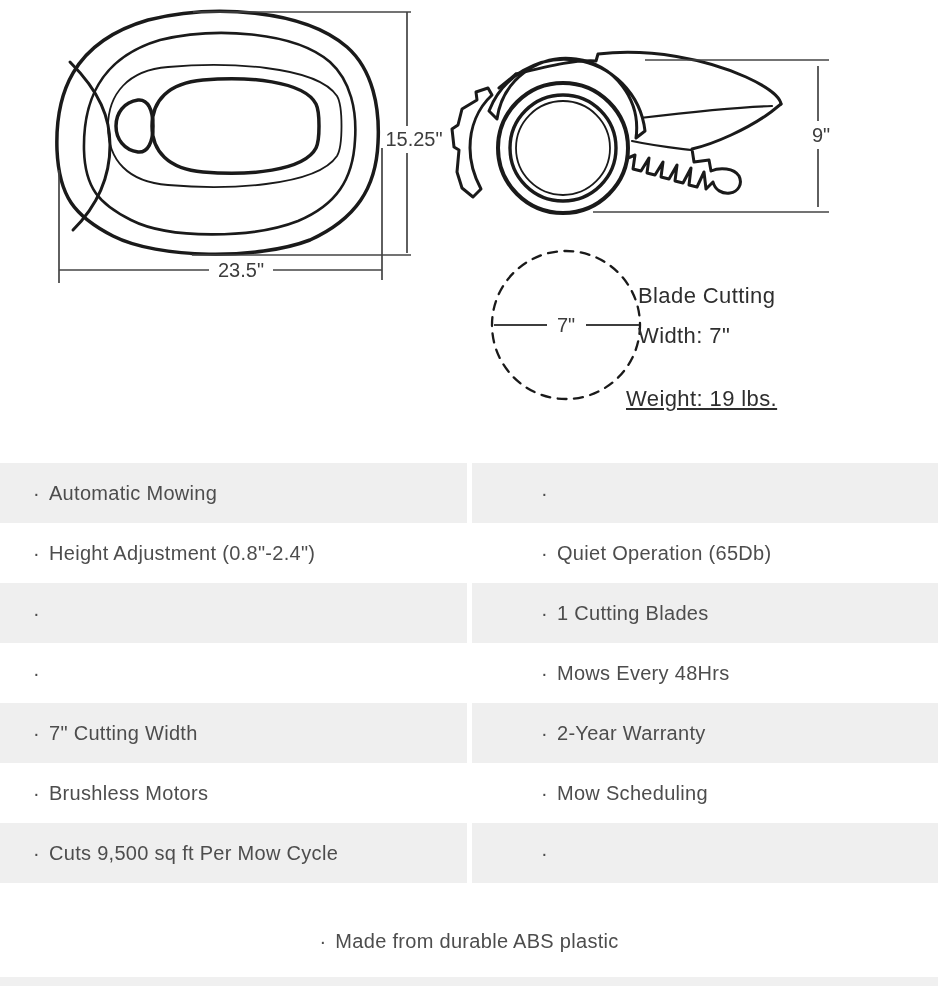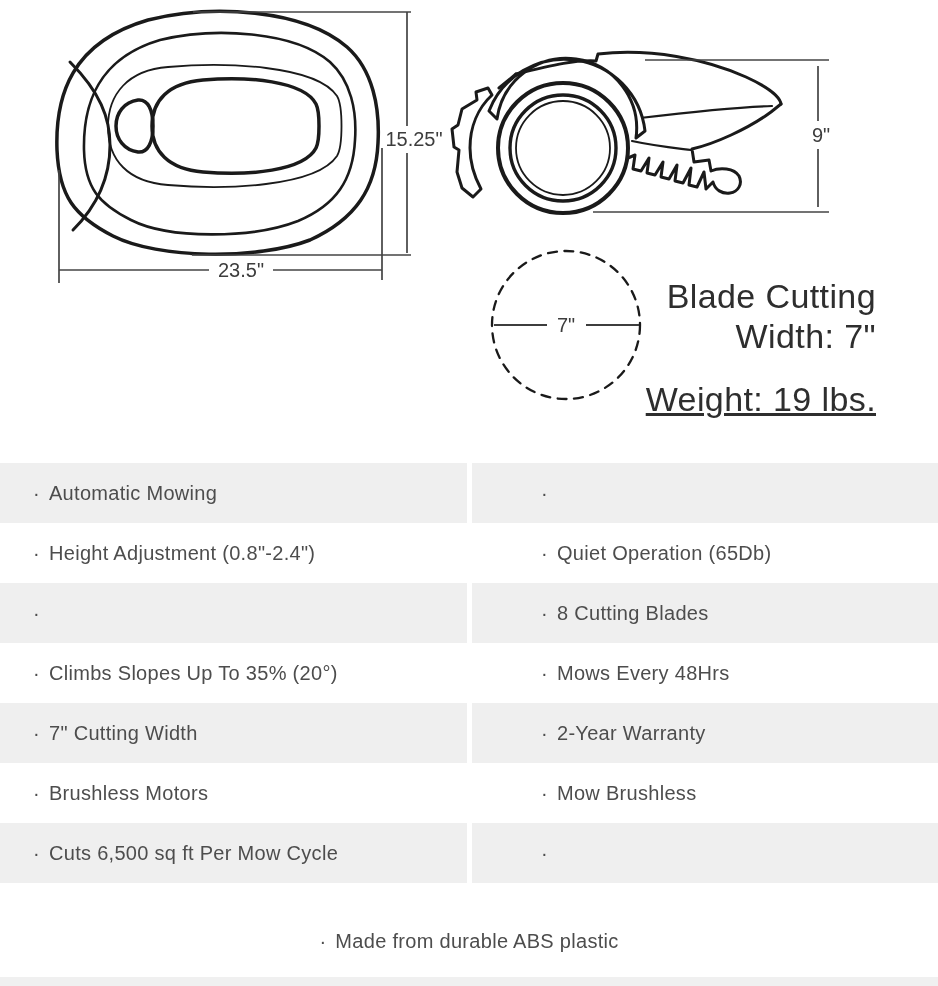--- a/index.html
+++ b/index.html
@@ -7,22 +7,22 @@
          font-family: "Liberation Sans", "DejaVu Sans", sans-serif; }
 
   .page { position: absolute; inset: 0; width: 938px; height: 986px; background: #fff; }
 
   
   .diagram-area { position: absolute; left: 0; top: 0; width: 938px; height: 463px; }
   .diagram-svg  { position: absolute; left: 0; top: 0; width: 938px; height: 463px; }
 
   .dim-label { font-family: "Liberation Sans", sans-serif; font-size: 20px; fill: #3d3d3d; }
 
-  .caption { position: absolute; text-align: right; color: #2e2e2e;
-             font-size: 34px; letter-spacing: 0.4px; }
+  .caption { position: absolute; text-align: left; color: #2e2e2e;
+             font-size: 22px; letter-spacing: 0.4px; }
   .caption-blade  { left: 638px; top: 276px; width: 238px; line-height: 40px; }
   .caption-weight { left: 626px; top: 385px; width: 250px; line-height: 28px; text-decoration: underline; }
 
   
   .spec-table { position: absolute; left: 0; top: 463px; width: 938px; }
   .spec-row  { display: flex; height: 60px; }
   .spec-cell { display: flex; align-items: center; box-sizing: border-box;
                font-size: 20px; letter-spacing: 0.3px; color: #4d4d4d; background: transparent; }
   .spec-left  { width: 467px; padding-left: 33px; margin-right: 5px; }
   .spec-right { flex: 1; padding-left: 69px; }
@@ -135,28 +135,27 @@
         <span>Quiet Operation (65Db)</span>
       </div>
     </div>
 
     <div class="spec-row shaded">
       <div class="spec-cell spec-left">
         <span class="bullet">·</span>
       </div>
       <div class="spec-cell spec-right">
         <span class="bullet">·</span>
-        <span>8 Cutting Blades</span>
+        <span>1 Cutting Blades</span>
       </div>
     </div>
 
     <div class="spec-row">
       <div class="spec-cell spec-left">
         <span class="bullet">·</span>
-        <span>Climbs Slopes Up To 35% (20°)</span>
       </div>
       <div class="spec-cell spec-right">
         <span class="bullet">·</span>
         <span>Mows Every 48Hrs</span>
       </div>
     </div>
 
     <div class="spec-row shaded">
       <div class="spec-cell spec-left">
         <span class="bullet">·</span>
@@ -168,28 +167,28 @@
       </div>
     </div>
 
     <div class="spec-row">
       <div class="spec-cell spec-left">
         <span class="bullet">·</span>
         <span>Brushless Motors</span>
       </div>
       <div class="spec-cell spec-right">
         <span class="bullet">·</span>
-        <span>Mow Brushless</span>
-      </div>
-    </div>
-
-    <div class="spec-row shaded">
-      <div class="spec-cell spec-left">
-        <span class="bullet">·</span>
-        <span>Cuts 6,500 sq ft Per Mow Cycle</span>
+        <span>Mow Scheduling</span>
+      </div>
+    </div>
+
+    <div class="spec-row shaded">
+      <div class="spec-cell spec-left">
+        <span class="bullet">·</span>
+        <span>Cuts 9,500 sq ft Per Mow Cycle</span>
       </div>
       <div class="spec-cell spec-right">
         <span class="bullet">·</span>
       </div>
     </div>
 
     <div class="footer-note">
       <span class="bullet">·</span>
       <span>Made from durable ABS plastic</span>
     </div>

